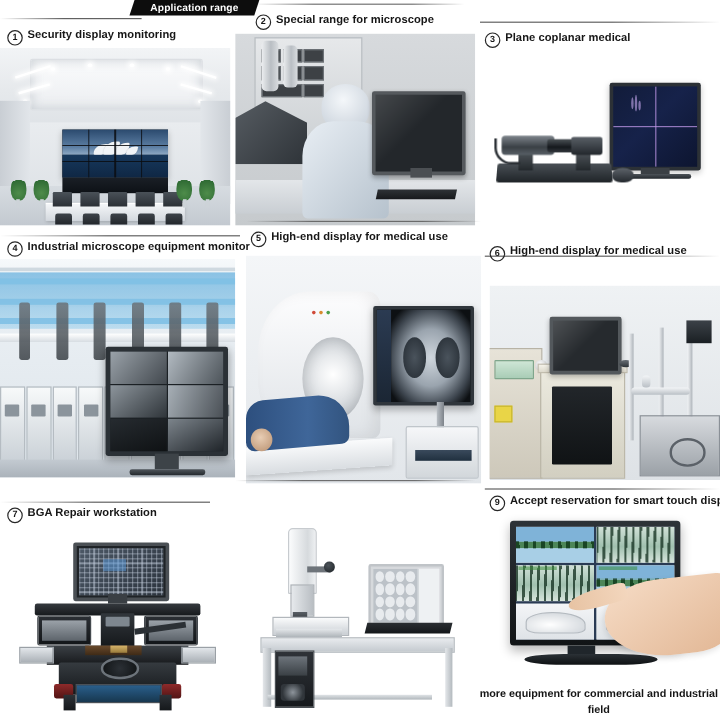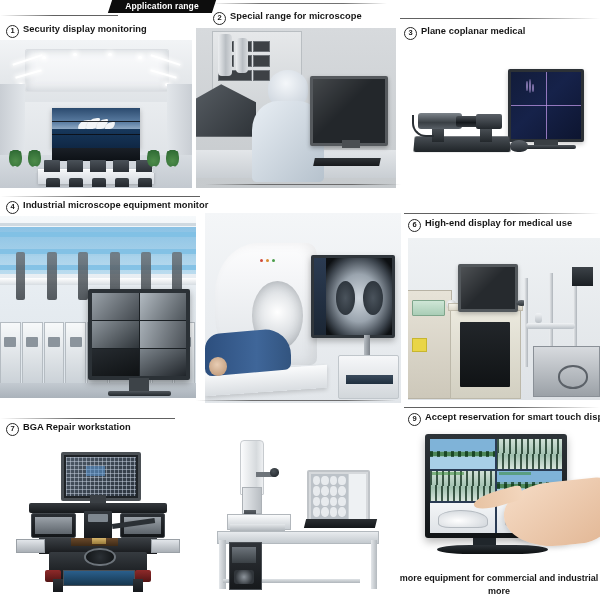--- a/index.html
+++ b/index.html
@@ -933,20 +933,23 @@
           <div class="mcell" style="background:linear-gradient(110deg,#a7afb6,#4a5056);"></div>
           <div class="mcell" style="background:linear-gradient(160deg,#262b30,#0f1214);"></div>
           <div class="mcell" style="background:linear-gradient(150deg,#7c848b,#20252a);"></div>
         </div>
       </div>
       <div class="mstand2"></div>
       <div class="mbase"></div>
     </div>
   </div>
 
+  <div class="caption" style="left:209px;top:192px;">
+    <span class="num">5</span><span>High-end display for medical use</span>
+  </div>
   <div class="photo p5" style="left:205px;top:213px;width:196px;height:190px;">
     <div class="scene">
       <div class="bg"></div>
       <div class="gantry"></div>
       <div class="bore"></div>
       <div class="led" style="left:28%;background:#d04a3a;"></div>
       <div class="led" style="left:31%;background:#d88b30;"></div>
       <div class="led" style="left:34%;background:#4b9e4b;"></div>
       <div class="table"></div>
       <div class="patient"></div>
@@ -959,21 +962,21 @@
             <div class="lung" style="right:14%;"></div>
           </div>
         </div>
       </div>
       <div class="arm"></div>
       <div class="cart"></div>
       <div class="cartstrip"></div>
     </div>
   </div>
 
-  <div class="caption" style="left:408px;top:218px;">
+  <div class="caption" style="left:408px;top:204px;">
     <span class="num">6</span><span>High-end display for medical use</span>
   </div>
   <div class="photo p6" style="left:408px;top:238px;width:192px;height:162px;">
     <div class="scene">
       <div class="bg"></div>
       <div class="chiller"></div>
       <div class="cpanel"></div>
       <div class="knob"></div>
       <div class="yellow"></div>
       <div class="cabinet"></div>
@@ -1107,16 +1110,16 @@
       </div>
       <div class="tvstand"></div>
       <div class="tvbase"></div>
       <div class="hand"></div>
       <div class="finger"></div>
     </div>
   </div>
 
   <div class="footnote" style="left:398px;top:572px;width:202px;">
     <div>more equipment for commercial and industrial</div>
-    <div>more</div>
+    <div>field</div>
   </div>
 
 </div>
 
 </body></html>

